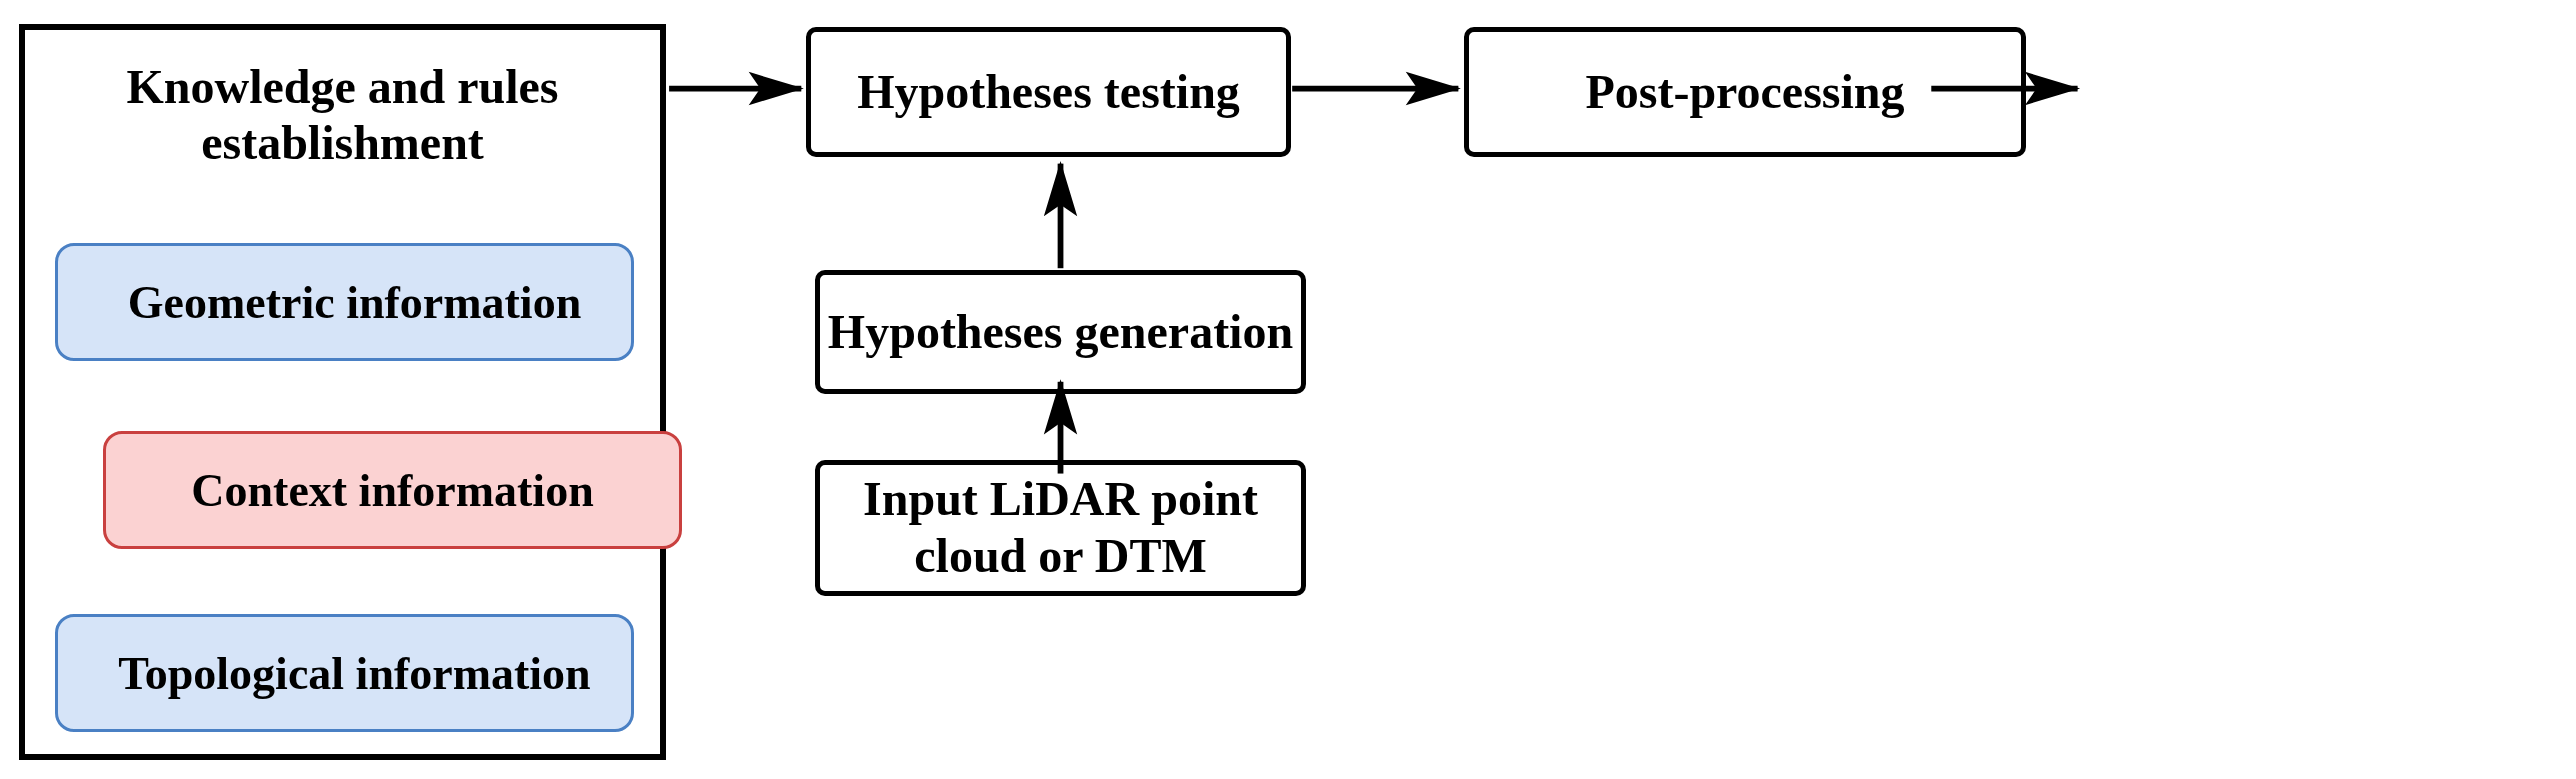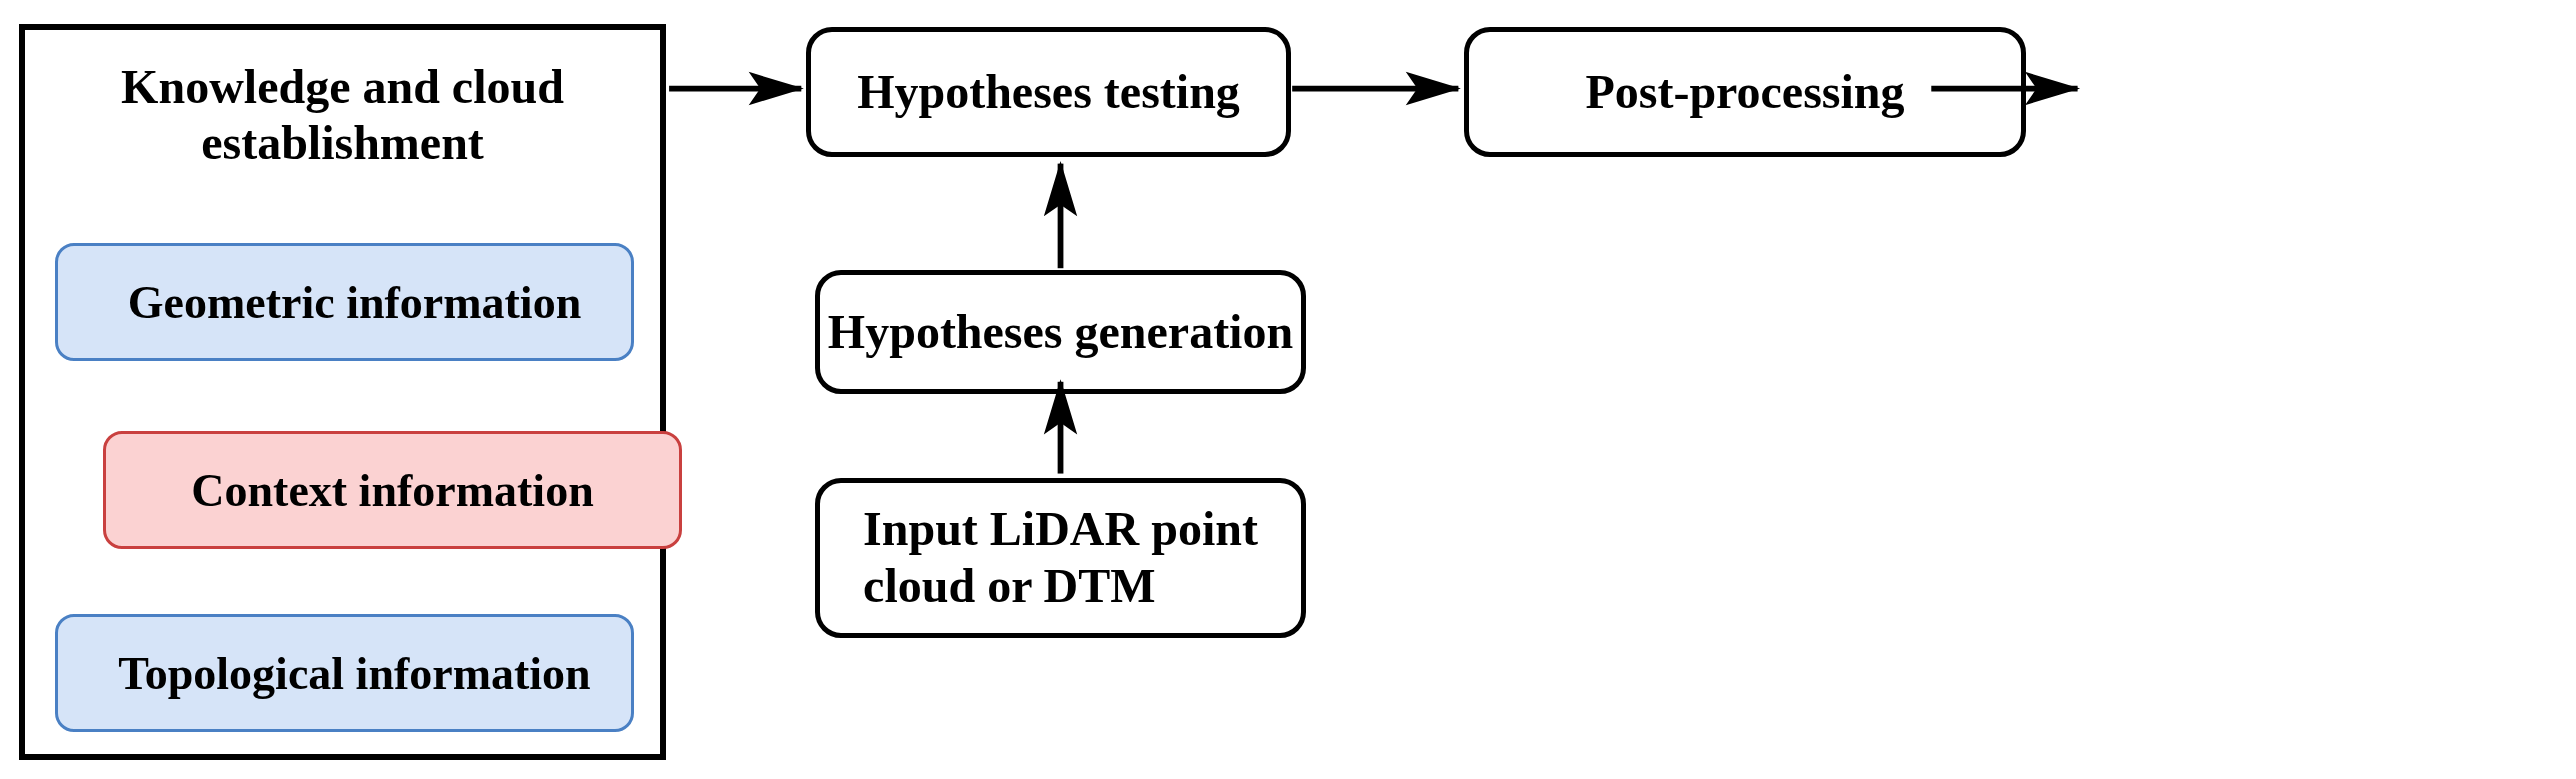--- a/index.html
+++ b/index.html
@@ -45,48 +45,48 @@
   .info.blue { background: #d6e4f8; border: 3.2px solid #4a80c4; padding-left: 20px; }
   .info.red  { background: #fbd2d2; border: 3.2px solid #c9403f; }
   #info-geometric   { top: 243px; }
   #info-context     { top: 431px; margin-left: 48px; }
   #info-topological { top: 614px; }
   .node {
     position: absolute;
     background: #ffffff;
     border: 5.1px solid #000000;
     box-sizing: border-box;
-    border-radius: 26px;
+    border-radius: 10px;
     display: flex;
     align-items: center;
     justify-content: center;
     font-size: 48px;
     line-height: 1.18;
-    text-align: left;
+    text-align: center;
     white-space: pre-line;
   }
   #node-testing    { left: 806px; top: 27px;  width: 485px; height: 130px; }
   #node-postproc   { left: 1464px; top: 27px;  width: 562px; height: 130px; }
   #node-results    { left: 2083px; top: 27px;  width: 485px; height: 130px; }
   #node-generation { left: 815px; top: 270px; width: 491px; height: 124px; }
-  #node-input      { left: 815px; top: 478px; width: 491px; height: 160px; }
+  #node-input      { left: 815px; top: 460px; width: 491px; height: 136px; }
   .arrows {
     position: absolute;
     left: 0; top: 0;
     width: 2576px; height: 779px;
     pointer-events: none;
   }
 </style>
 </head>
 <body>
 
 <div class="canvas">
 
   <div class="panel"></div>
-  <div class="panel-title">Knowledge and cloud
+  <div class="panel-title">Knowledge and rules
 establishment</div>
 
   <div class="info blue" id="info-geometric">
     <span>Geometric information</span>
   </div>
 
   <div class="info red" id="info-context">
     <span>Context information</span>
   </div>
 

